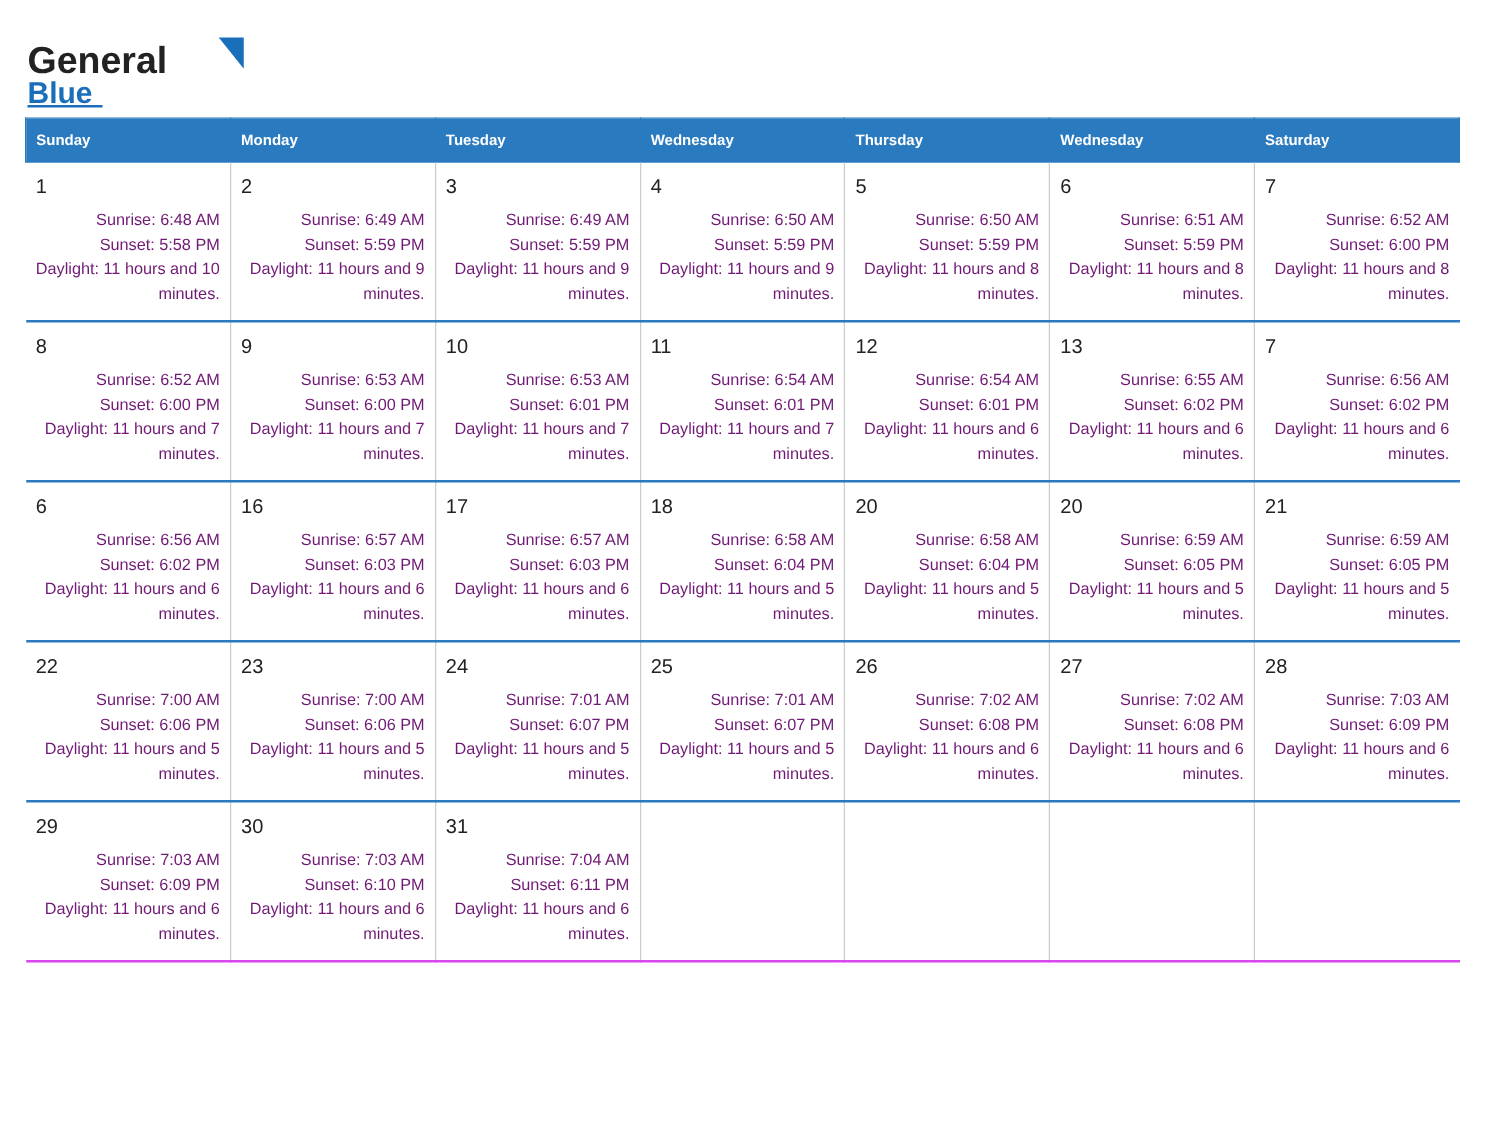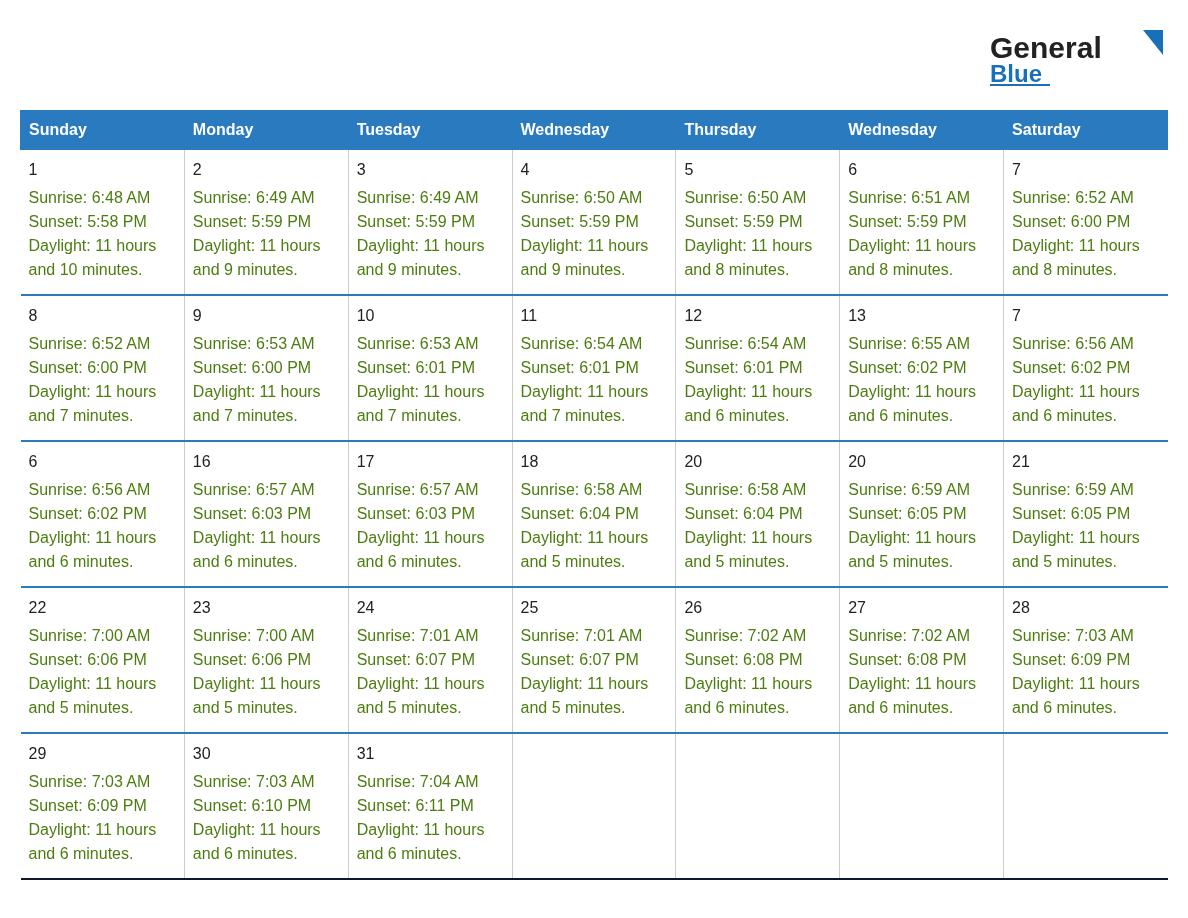--- a/index.html
+++ b/index.html
@@ -5,23 +5,23 @@
     * { box-sizing: border-box; margin: 0; padding: 0; }
     body {
       font-family: Arial, sans-serif;
       background: #fff;
       padding: 20px;
       width: 1188px;
       min-height: 918px;
     }
     .header {
       display: flex;
-      justify-content: flex-end;
+      justify-content: flex-start;
       align-items: flex-start;
-      margin-bottom: 20px;
+      margin-bottom: 4px;
     }
     .logo {
       display: flex;
       flex-direction: column;
       align-items: flex-start;
     }
     .title-section {
       text-align: right;
     }
     .month-title {
@@ -38,21 +38,21 @@
     table {
       width: 100%;
       border-collapse: collapse;
       table-layout: fixed;
     }
     thead tr {
       background-color: #2a7abf;
     }
     thead th {
       color: #fff;
-      font-size: 16px;
+      font-size: 12px;
       font-weight: bold;
       padding: 10px 8px;
       text-align: left;
       border: 1px solid #2a7abf;
     }
     tbody tr {
       border-bottom: 2px solid #2a7abf;
     }
     tbody td {
       vertical-align: top;
@@ -66,25 +66,26 @@
     tbody td:last-child {
       border-right: none;
     }
     .day-number {
       font-size: 16px;
       font-weight: normal;
       margin-bottom: 4px;
       display: block;
     }
     .day-info {
-      font-size: 16px;
-      color: #4d7c0f;
+      font-size: 13px;
+      color: #701a75;
+      text-align: right;
     }
     tbody tr:last-child {
-      border-bottom: 2px solid #0f172a;
+      border-bottom: 2px solid #d946ef;
     }
 
     
     .logo-svg-wrapper {
       display: flex;
       align-items: center;
     }
   </style>
 </head>
 <body>

